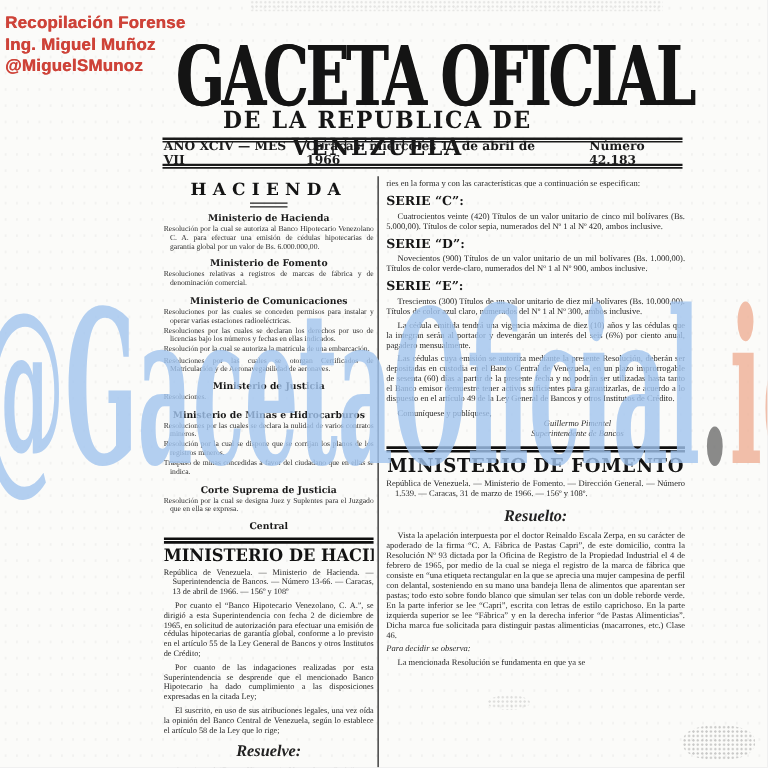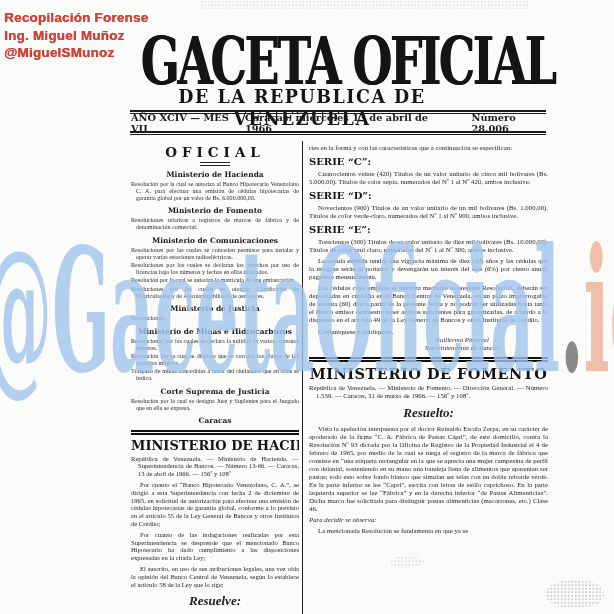--- a/index.html
+++ b/index.html
@@ -94,28 +94,28 @@
 <body>
 
 <div class="page">
 
   <div class="mast-title">GACETA OFICIAL</div>
   <div class="mast-sub">DE LA REPUBLICA DE VENEZUELA</div>
   <div class="rule-band rb-top"></div>
   <div class="dateline">
     <span class="dl-l">AÑO XCIV — MES VII</span>
     <span class="dl-c">Caracas: miércoles 13 de abril de 1966</span>
-    <span class="dl-r">Número  28.006</span>
+    <span class="dl-r">Número  42.183</span>
   </div>
   <div class="rule-band rb-bot"></div>
 
   <div class="col-divider"></div>
 
   <div class="col left">
-    <div class="sumario">OFICIAL</div>
+    <div class="sumario">HACIENDA</div>
     <div class="sumario-rule"></div>
 
     <div class="min-head">Ministerio de Hacienda</div>
     <p class="sum-entry">Resolución por la cual se autoriza al Banco Hipotecario Venezolano C. A. para efectuar una emisión de cédulas hipotecarias de garantía global por un valor de Bs. 6.000.000,00.</p>
 
     <div class="min-head">Ministerio de Fomento</div>
     <p class="sum-entry">Resoluciones relativas a registros de marcas de fábrica y de denominación comercial.</p>
 
     <div class="min-head">Ministerio de Comunicaciones</div>
     <p class="sum-entry">Resoluciones por las cuales se conceden permisos para instalar y operar varias estaciones radioeléctricas.</p>
@@ -127,21 +127,21 @@
     <p class="sum-entry">Resoluciones.</p>
 
     <div class="min-head">Ministerio de Minas e Hidrocarburos</div>
     <p class="sum-entry">Resoluciones por las cuales se declara la nulidad de varios contratos mineros.</p>
     <p class="sum-entry">Resolución por la cual se dispone que se corrijan los planos de los registros mineros.</p>
     <p class="sum-entry">Traspaso de minas concedidas a favor del ciudadano que en ellas se indica.</p>
 
     <div class="min-head">Corte Suprema de Justicia</div>
     <p class="sum-entry">Resolución por la cual se designa Juez y Suplentes para el Juzgado que en ella se expresa.</p>
 
-    <div class="min-head">Caracas</div>
+    <div class="min-head">Central</div>
 
     <div class="band"></div>
     <div class="sec-head">MINISTERIO DE HACIENDA</div>
     <p class="cite">República de Venezuela. — Ministerio de Hacienda. — Superintendencia de Bancos. — Número 13-66. — Caracas, 13 de abril de 1966. — 156º y 108º</p>
     <p class="par">Por cuanto el “Banco Hipotecario Venezolano, C. A.”, se dirigió a esta Superintendencia con fecha 2 de diciembre de 1965, en solicitud de autorización para efectuar una emisión de cédulas hipotecarias de garantía global, conforme a lo previsto en el artículo 55 de la Ley General de Bancos y otros Institutos de Crédito;</p>
     <p class="par">Por cuanto de las indagaciones realizadas por esta Superintendencia se desprende que el mencionado Banco Hipotecario ha dado cumplimiento a las disposiciones expresadas en la citada Ley;</p>
     <p class="par">El suscrito, en uso de sus atribuciones legales, una vez oída la opinión del Banco Central de Venezuela, según lo establece el artículo 58 de la Ley que lo rige;</p>
     <div class="resuelve">Resuelve:</div>
     <p class="par">Autorizar al “Banco Hipotecario Venezolano, C. A.”, para efectuar una emisión de cédulas hipotecarias de garantía global por un valor de seis millones de bolívares (Bs. 6.000.000,00) distinguida con el Nº 2-66 y representada por un mil seiscientas veinte (1.620) Cédulas Hipotecarias, las cuales estarán distribuidas en tres (3) se-</p>
   </div>

